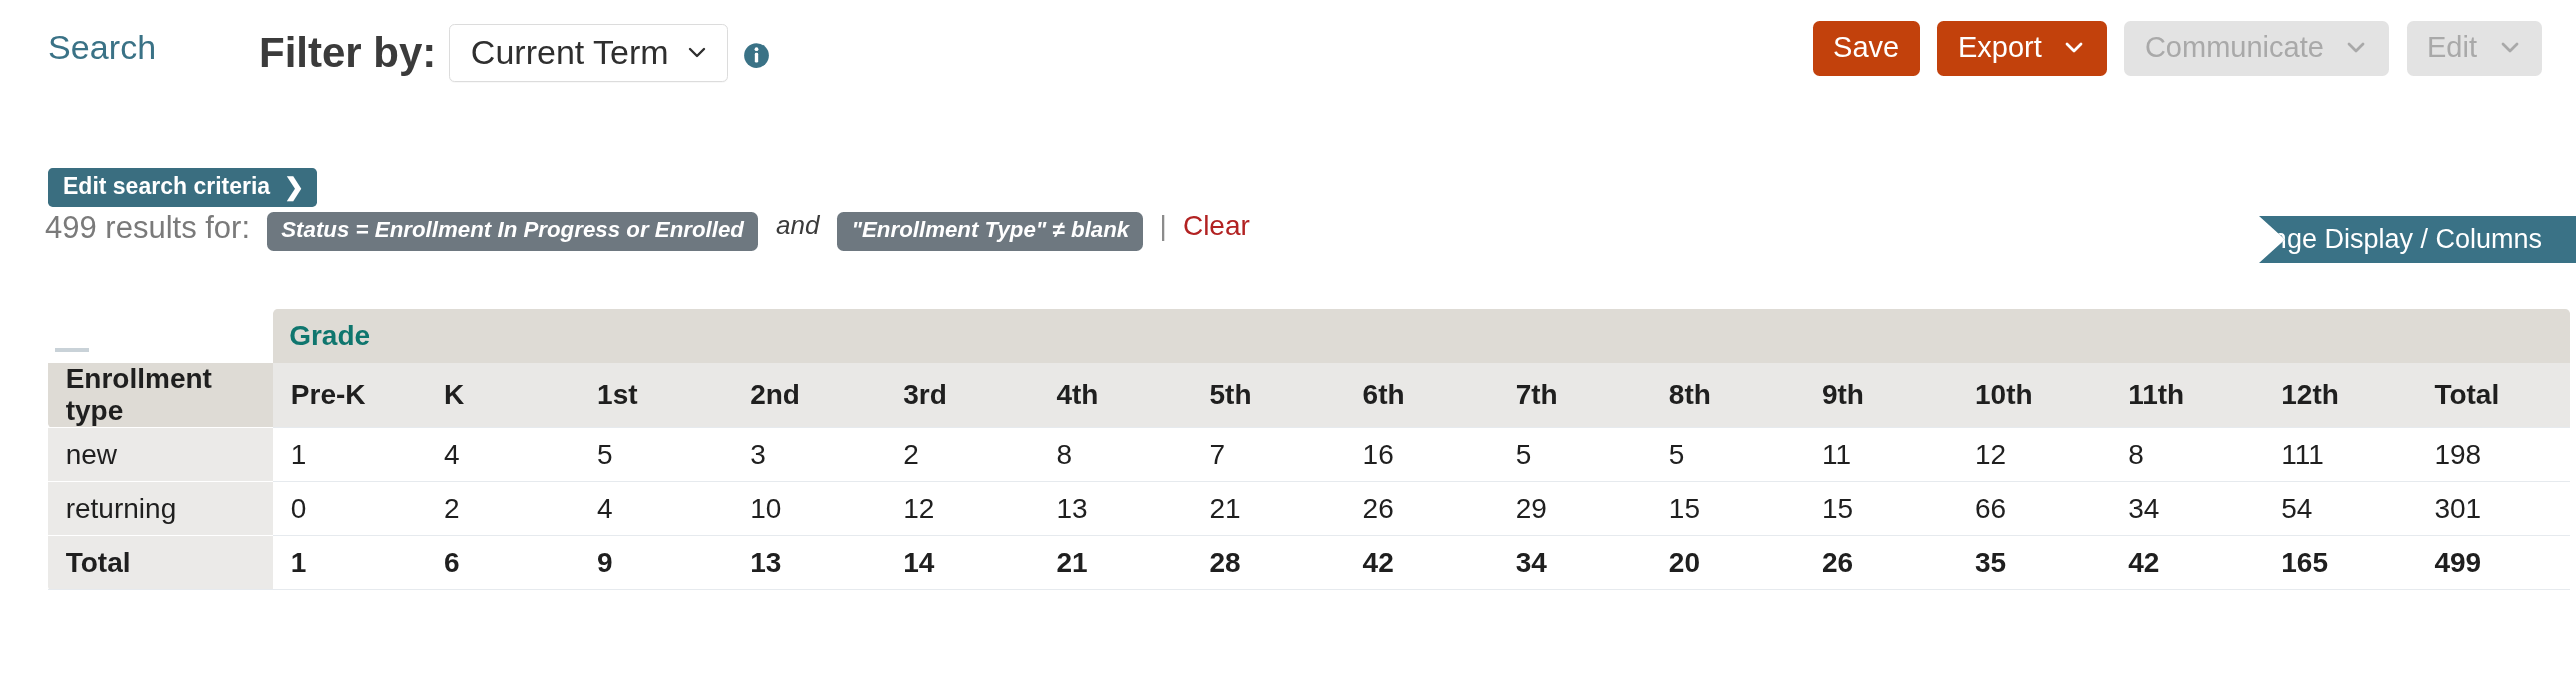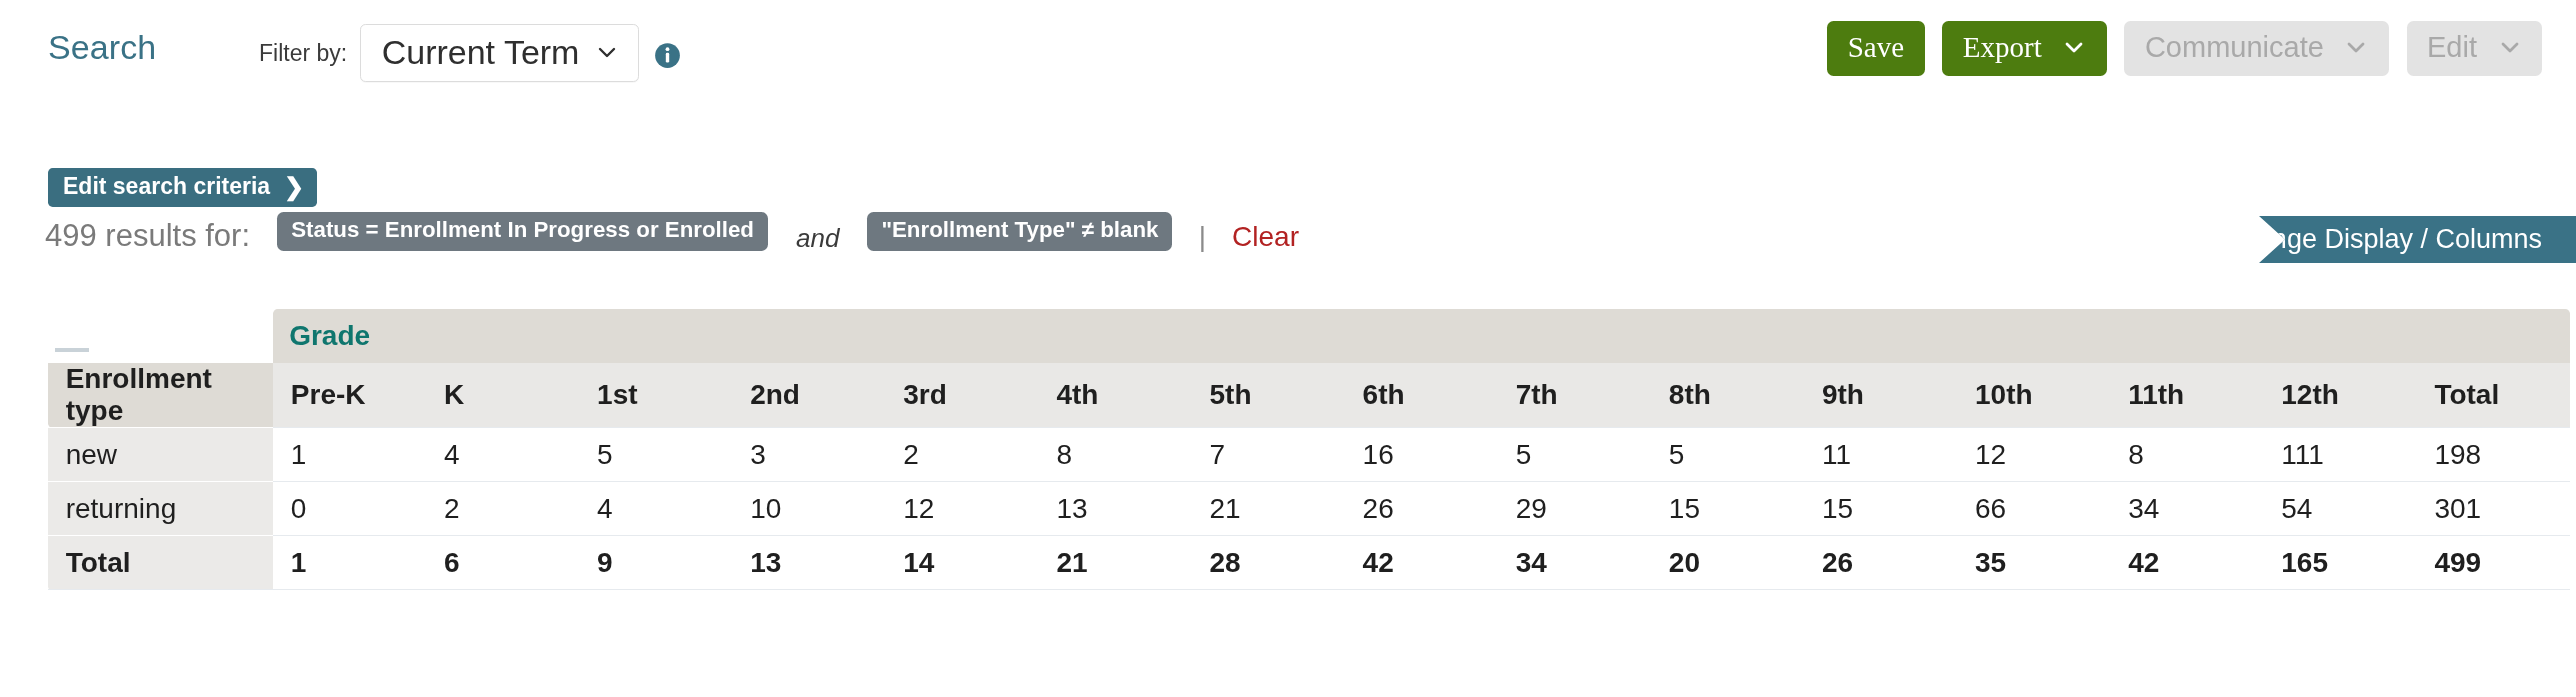--- a/index.html
+++ b/index.html
@@ -20,22 +20,23 @@
   .search-link {
     position: absolute; left: 48px; top: 30px;
     font-size: 34px; color: #3a7286; letter-spacing: 0.1px;
     text-decoration: none; font-weight: 400; line-height: 1;
   }
   .filter-wrap {
     position: absolute; left: 259px; top: 24px;
     display: flex; align-items: center;
   }
   .filter-label {
-    font-size: 23px; color: #3b3b3b; line-height: 1; margin-right: 13px;
+    font-size: 42px; color: #3b3b3b; line-height: 1; margin-right: 13px;
     white-space: nowrap;
+    font-weight: bold;
   }
   .filter-select {
     display: inline-flex; align-items: center; gap: 16px;
     background: #fff; border: 0.9px solid #dcdcdc; border-radius: 5.6px;
     padding: 10.2px 18.6px 12px 20.5px;
     font-size: 34px; color: #2f2f2f; line-height: 1;
     box-shadow: 0 0.9px 0.9px rgba(0,0,0,.03);
     cursor: pointer; white-space: nowrap;
   }
   .chev { display:inline-block; width: 24px; height: 24px; flex: 0 0 auto; }
@@ -52,49 +53,49 @@
     display: flex; align-items: center; gap: 17.7px;
   }
   .btn {
     border: none; border-radius: 6.5px;
     font-family: "Liberation Sans", sans-serif;
     font-size: 29px; line-height: 1;
     padding: 12px 20.5px 14px 20.5px;
     display: inline-flex; align-items: center; gap: 20.5px;
     white-space: nowrap; cursor: pointer;
   }
-  .btn-green { background: #4d7c0f; color: #ffffff; font-family: Liberation Serif, serif; }
+  .btn-green { background: #c2410c; color: #ffffff; }
   .btn-disabled { background: #e3e3e3; color: #a9a9a9; cursor: default; }
   .btn .chev svg path { stroke: currentColor; }
 
   
   .edit-criteria {
     position: absolute; left: 48px; top: 168px;
     background: #3a6e80; color: #fff; border: none;
     border-radius: 4.7px; padding: 6.5px 13px 8.4px 15px;
     font-size: 23px; font-weight: bold; line-height: 1;
     display: inline-flex; align-items: center; gap: 14px;
     cursor: pointer; white-space: nowrap;
     font-family: "Liberation Sans", sans-serif;
   }
   .edit-criteria .caret-right { font-size: 24px; line-height: 1; font-weight: bold; }
 
   
   .results-line {
     position: absolute; left: 45px; top: 212px;
-    display: flex; align-items: flex-end; gap: 16px;
+    display: flex; align-items: flex-start; gap: 6px;
     white-space: nowrap;
   }
   .results-count {
     font-size: 31px; color: #7a7a7a; line-height: 1; margin-right: 11.2px;
   }
   .pill {
     background: #6e7880; color: #ffffff;
     border-radius: 6.5px; padding: 7.4px 14px 9.3px 14px;
-    font-size: 22.3px; font-weight: bold; line-height: 1;
+    font-size: 22.3px; font-weight: bold; font-style: italic; line-height: 1;
     display: inline-block; white-space: nowrap;
   }
   .conj {
     font-size: 26px; font-style: italic; color: #3b3b3b;
     margin: 0 12px; line-height: 1;
   }
   .sep { font-size: 28px; color: #8b8b8b; margin: 0 10.2px; line-height: 1; }
   .clear-link {
     font-size: 28px; color: #b22222; text-decoration: none; line-height: 1;
     cursor: pointer;

